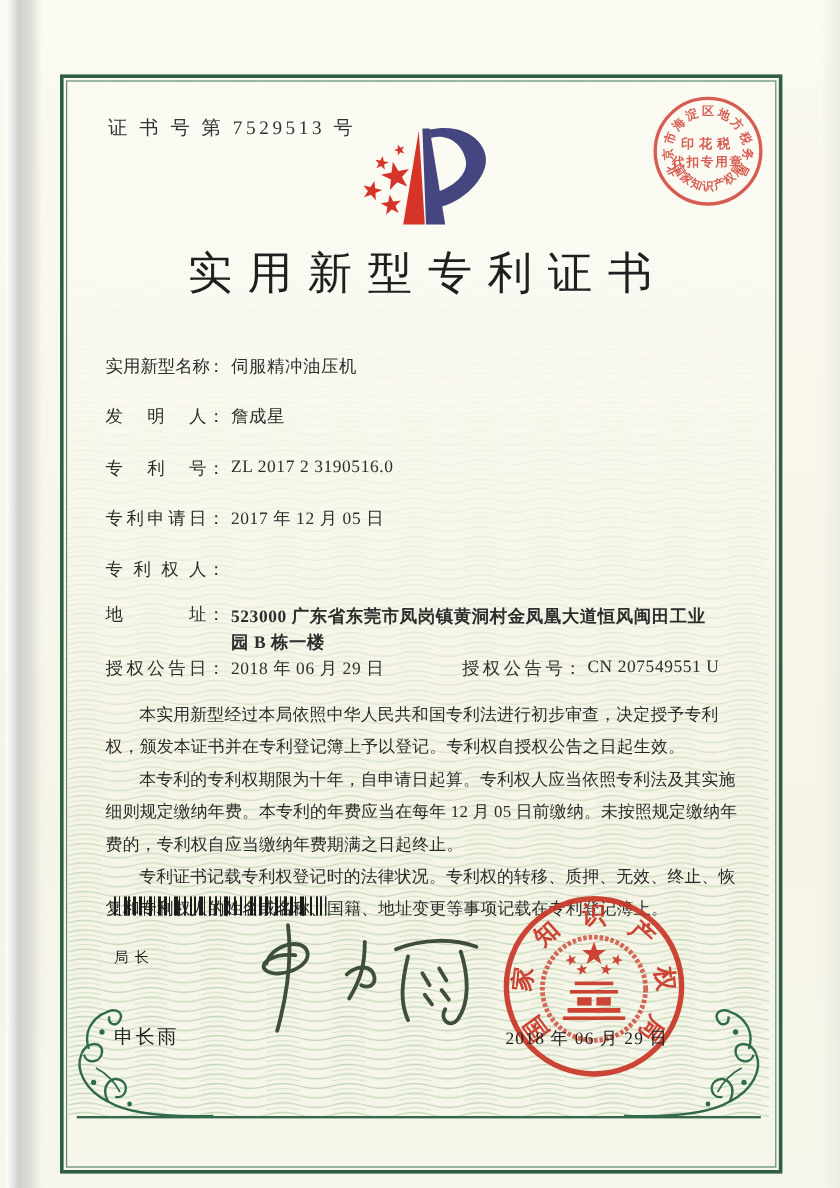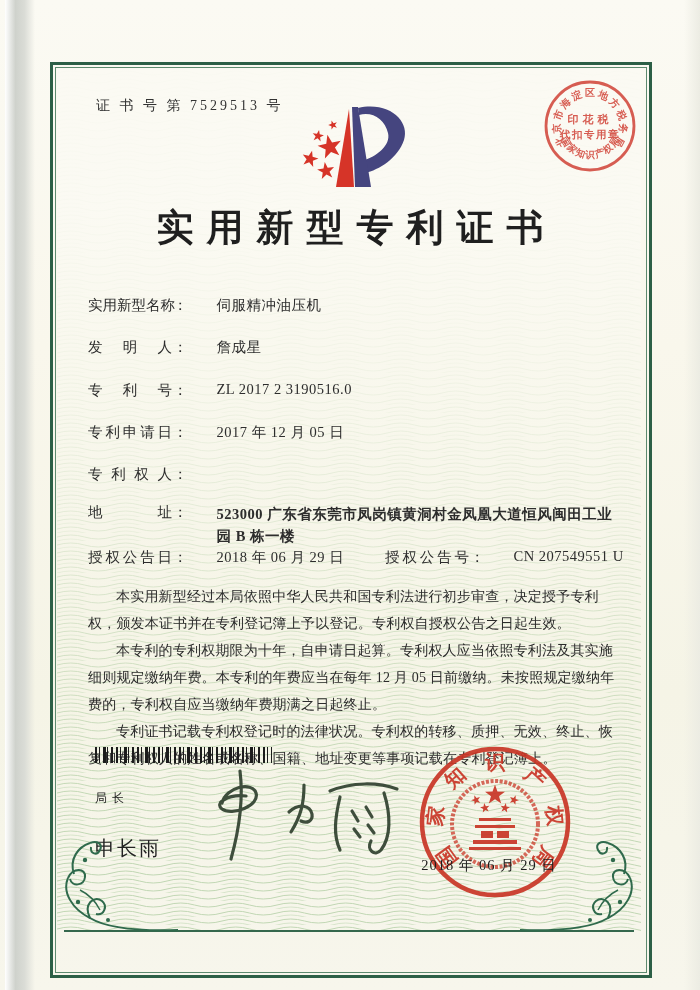--- a/index.html
+++ b/index.html
@@ -15,43 +15,43 @@
   .waves-panel{position:absolute;left:57px;top:69px;width:584px;height:862px;}
   .waves-panel svg{position:absolute;inset:0;}
   .waves-fade{position:absolute;inset:0;
         background:linear-gradient(180deg,rgba(251,250,243,.97) 0%,rgba(251,250,243,.94) 16%,
         rgba(249,248,238,.85) 34%,rgba(247,246,234,.62) 52%,rgba(245,244,230,.32) 68%,
         rgba(243,243,228,.08) 82%,rgba(240,242,226,0) 93%);}
   .bottom-rule{position:absolute;left:64px;top:930px;width:570px;height:2px;background:#35684d;}
   .flourish{position:absolute;width:128px;height:106px;}
   .flourish.fl-left{left:50px;top:830px;}
   .flourish.fl-right{left:520px;top:830px;transform:scaleX(-1);}
-  .cert-no{position:absolute;left:96px;top:97px;font-size:14px;letter-spacing:3px;color:#333;}
+  .cert-no{position:absolute;left:90px;top:97px;font-size:16px;letter-spacing:3px;color:#333;}
   .logo{position:absolute;left:282px;top:95px;width:150px;height:118px;}
   .tax-seal{position:absolute;left:537px;top:73px;width:106px;height:106px;opacity:.9;}
   .title{position:absolute;left:0;right:0;top:203px;text-align:center;font-size:37px;
-        font-weight:700;letter-spacing:13px;text-indent:13px;color:#1f1f1f;}
+        font-weight:400;letter-spacing:13px;text-indent:13px;color:#1f1f1f;}
   .field-row{position:absolute;left:88px;display:flex;font-size:14.5px;color:#2d2d2d;align-items:flex-start;}
   .flabel{display:flex;justify-content:space-between;width:84px;flex:none;}
   .fcolon{flex:none;padding:0 5px 0 1px;}
-  .fvalue{letter-spacing:.5px;margin-left:24px;}
+  .fvalue{letter-spacing:.5px;}
   .fvalue.addr{width:404px;line-height:22px;font-weight:bold;}
   .grant-no-pair{position:absolute;left:297px;top:0;display:flex;}
   .paragraphs{position:absolute;left:88px;top:583px;width:528px;font-size:14px;
         line-height:27px;color:#2b2b2b;}
   .paragraphs p{margin:0;text-indent:2em;letter-spacing:.2px;}
   .barcode{position:absolute;left:95px;top:747px;width:177px;height:16px;
         background:repeating-linear-gradient(90deg,
           #1c1c1c 0 2px,rgba(0,0,0,0) 2px 4px,
           #1c1c1c 4px 5px,rgba(0,0,0,0) 5px 8px,
           #1c1c1c 8px 11px,rgba(0,0,0,0) 11px 12px,
           #1c1c1c 12px 13px,rgba(0,0,0,0) 13px 16px,
           #1c1c1c 16px 18px,rgba(0,0,0,0) 18px 21px);}
   .director-label{position:absolute;left:95px;top:790px;font-size:12px;letter-spacing:5px;color:#222;}
-  .director-name{position:absolute;left:95px;top:835px;font-size:20px;letter-spacing:2px;color:#222;}
+  .director-name{position:absolute;left:95px;top:854px;font-size:16px;letter-spacing:2px;color:#222;}
   .signature{position:absolute;left:192px;top:763px;width:215px;height:112px;}
   .main-seal{position:absolute;left:413px;top:740px;width:164px;height:164px;opacity:.92;}
   .seal-date{position:absolute;left:405px;top:856px;width:168px;text-align:center;
         font-size:14.5px;letter-spacing:1px;color:#1d1d1d;}
   .footer{position:absolute;left:0;right:0;top:905px;text-align:center;font-size:13px;
         letter-spacing:1px;color:#333;}
   .seal-text{font-family:"Liberation Sans","DejaVu Sans",sans-serif;}
 </style>
 </head>
 <body>

